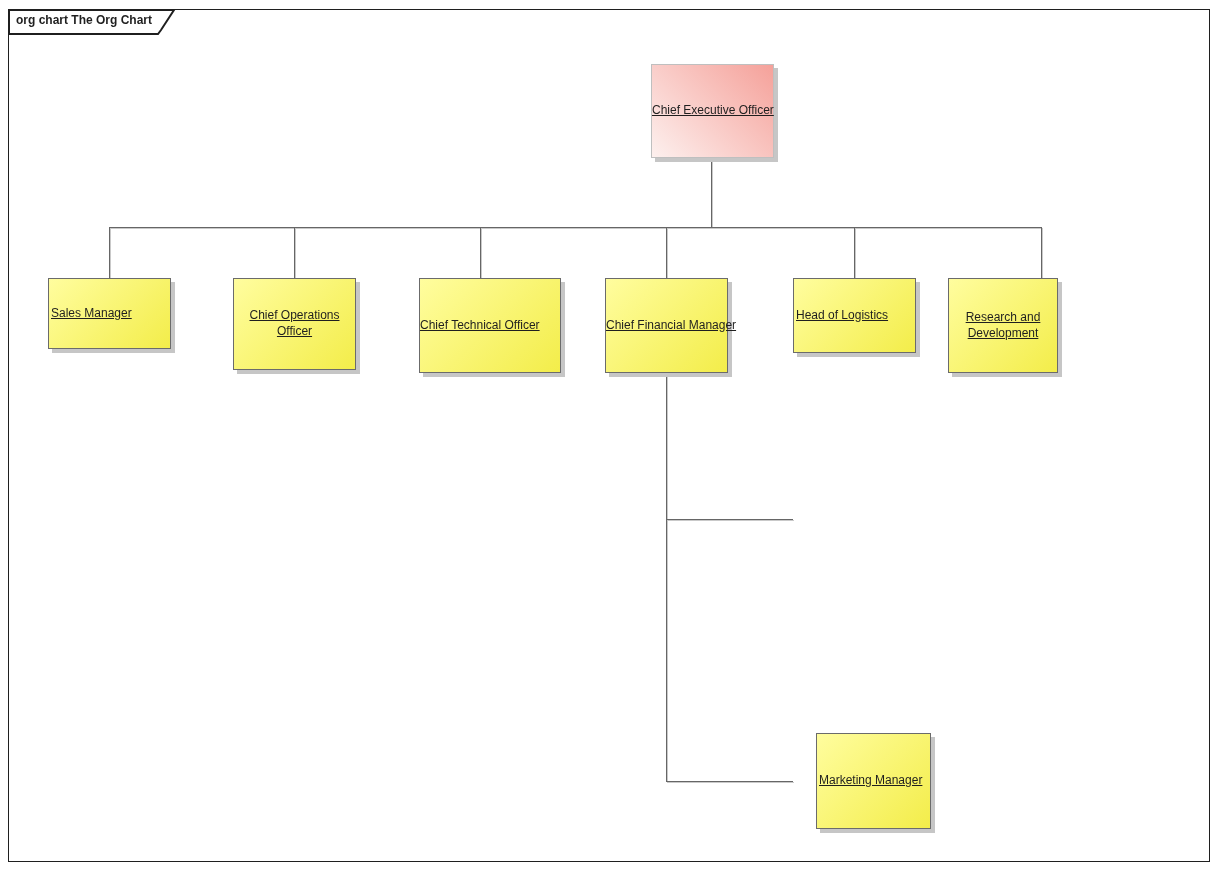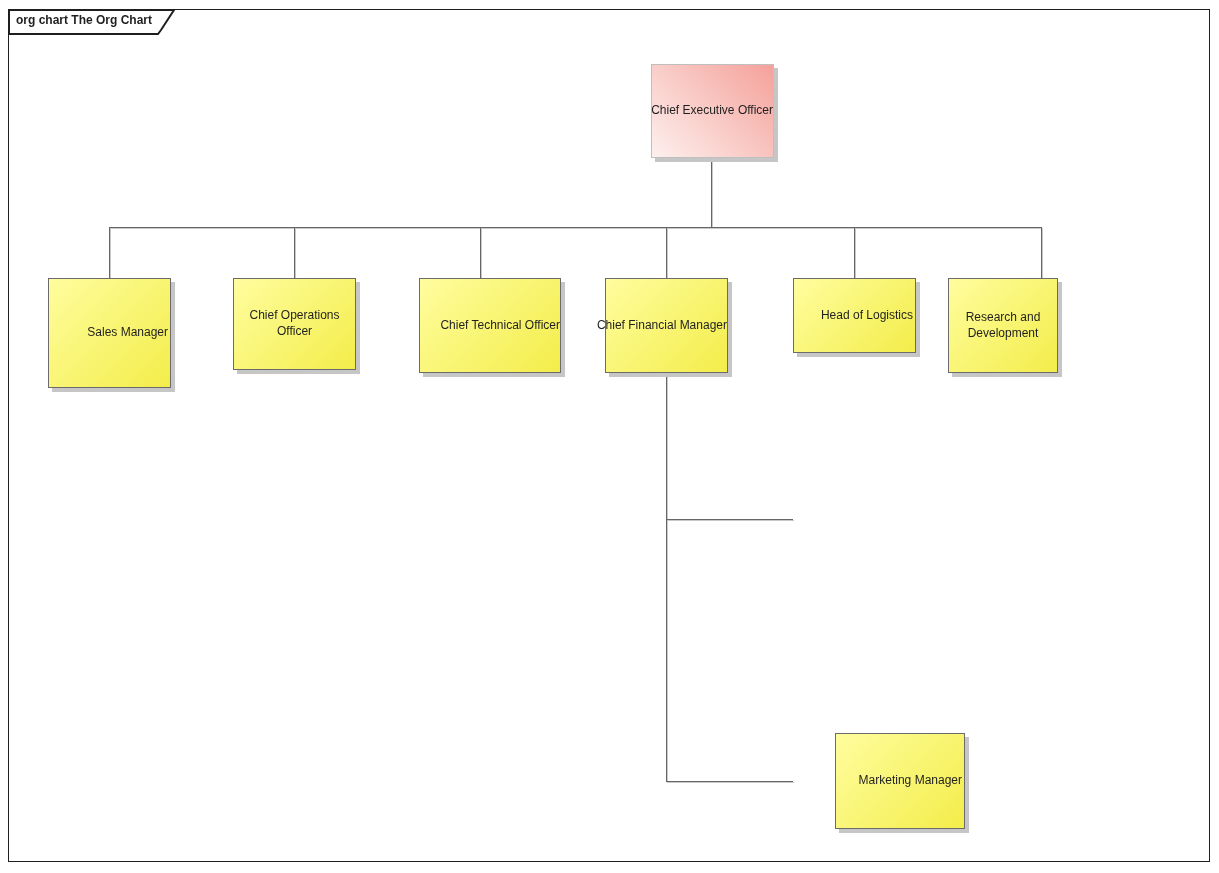--- a/index.html
+++ b/index.html
@@ -25,30 +25,31 @@
     left: 16px; top: 13px;
     font-size: 12px;
     font-weight: bold;
     color: var(--frame-border, #1f1f1f);
     white-space: nowrap;
   }
   .node {
     position: absolute;
     display: flex;
     align-items: center;
-    justify-content: flex-end;
+    justify-content: flex-start;
     text-align: center;
     box-sizing: border-box;
     padding: 2px;
     font-size: 12px;
     line-height: 1.3;
     color: var(--node-text, #1f1f1f);
     background: linear-gradient(135deg, var(--node-fill-light, #fffd9e) 0%, var(--node-fill-dark, #f3ed4a) 100%);
     border: 1px solid var(--node-border, #6b6b6b);
     box-shadow: 4px 4px 0 var(--shadow, #c6c6c6);
+    text-decoration: underline;
   }
   .node.root {
     background: linear-gradient(45deg, var(--root-fill-light, #fdf0ee) 0%, var(--root-fill-dark, #f5a19a) 100%);
     border-color: var(--root-border, #bfbfbf);
   }
   .node.nowrap { white-space: nowrap; padding: 0; }
   .vline, .hline {
     position: absolute;
     background: var(--connector, #666666);
     box-shadow: 1px 1px 0 var(--connector-shadow, #c9c9c9);
@@ -77,21 +78,21 @@
   <div class="vline" style="left:854px; top:227px; height:51px;"></div>
   <div class="vline" style="left:1041px; top:227px; height:51px;"></div>
   <div class="vline" style="left:666px; top:373px; height:408px;"></div>
   <div class="hline" style="left:666px; top:519px; width:127px;"></div>
   <div class="hline" style="left:666px; top:781px; width:127px;"></div>
 
   <div class="node root nowrap" style="left:651px; top:64px; width:123px; height:94px;">
     <span>Chief Executive Officer</span>
   </div>
 
-  <div class="node" style="left:48px; top:278px; width:123px; height:110px;">
+  <div class="node" style="left:48px; top:278px; width:123px; height:71px;">
     <span>Sales Manager</span>
   </div>
 
   <div class="node" style="left:233px; top:278px; width:123px; height:92px;">
     <span>Chief Operations Officer</span>
   </div>
 
   <div class="node nowrap" style="left:419px; top:278px; width:142px; height:95px;">
     <span>Chief Technical Officer</span>
   </div>
@@ -102,17 +103,17 @@
 
   <div class="node" style="left:793px; top:278px; width:123px; height:75px;">
     <span>Head of Logistics</span>
   </div>
 
   <div class="node" style="left:948px; top:278px; width:110px; height:95px;">
     <span>Research and Development</span>
   </div>
 
 
-  <div class="node" style="left:835px; top:733px; width:130px; height:96px;">
+  <div class="node" style="left:816px; top:733px; width:115px; height:96px;">
     <span>Marketing Manager</span>
   </div>
 
 </div>
 
 </body></html>

